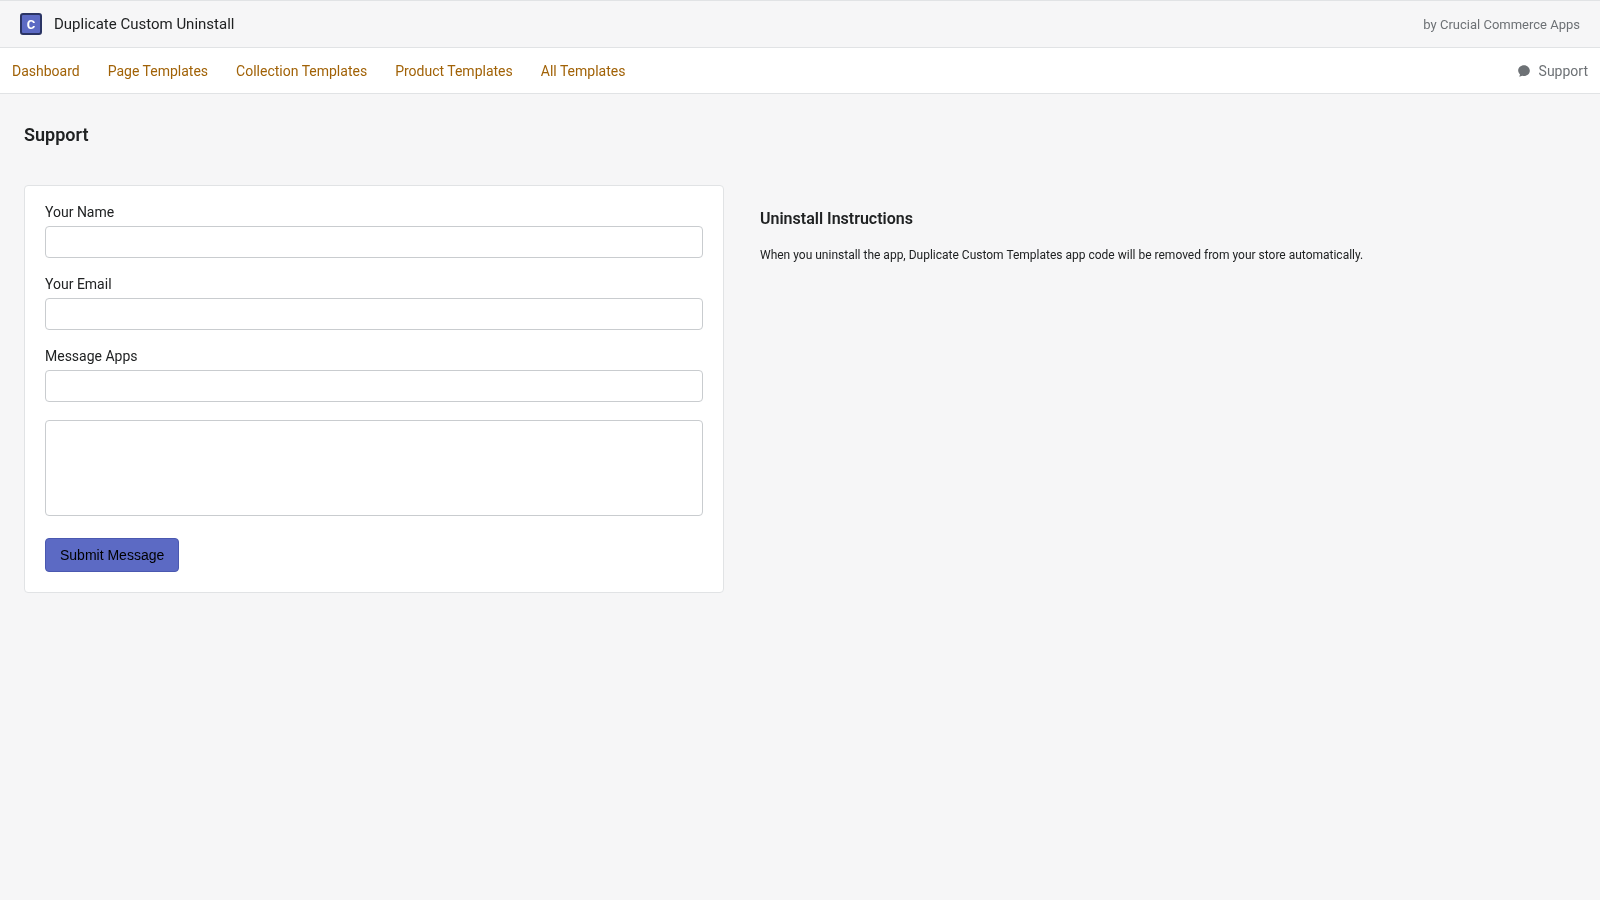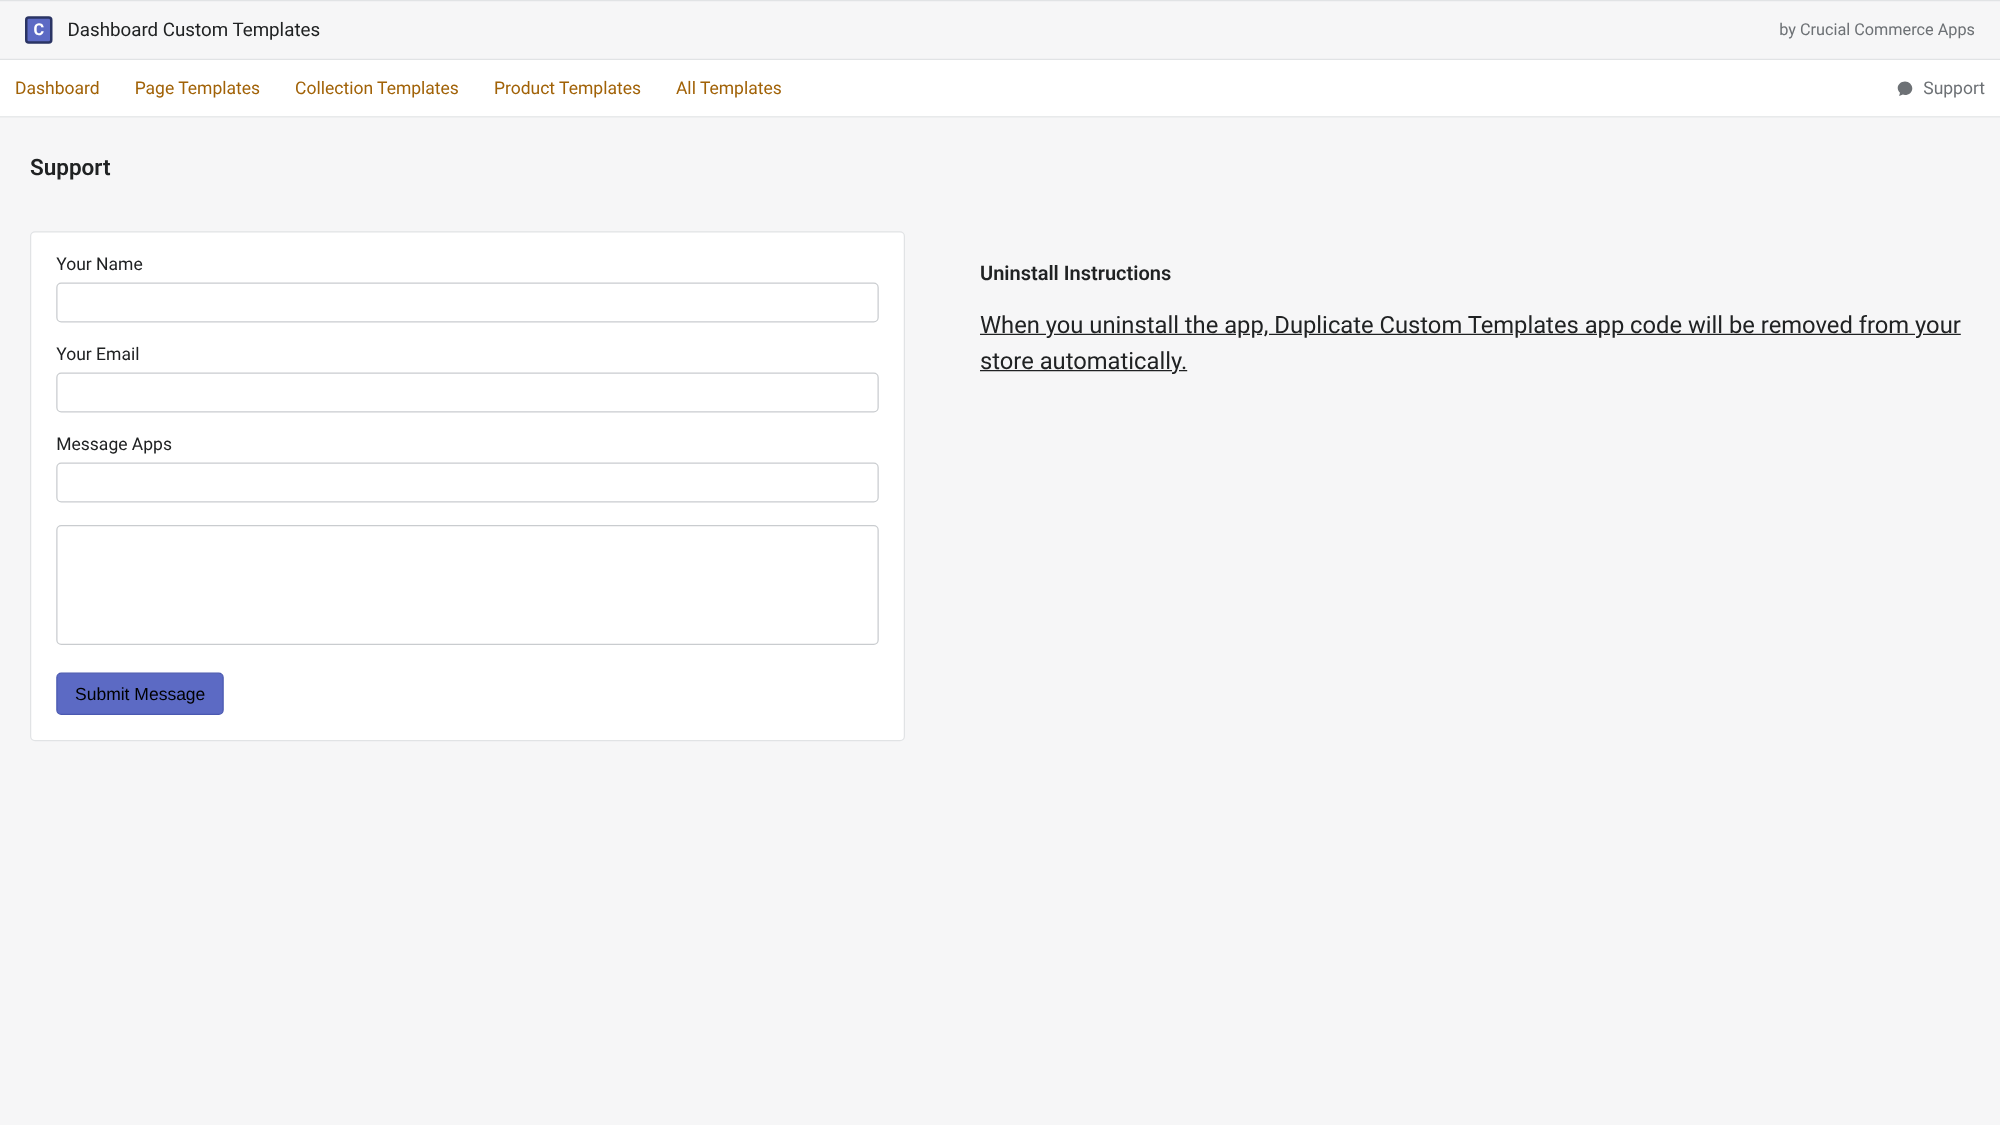--- a/index.html
+++ b/index.html
@@ -84,31 +84,31 @@
   }
   .submit-btn {
     background: #5c6ac4;
     color: #000000;
     border: 1px solid #4a58b0;
     border-radius: 4px;
     padding: 8px 14px;
     font-size: 14px;
     cursor: pointer;
   }
-  .right-col { flex: 1; padding-top: 24px; margin-left: 24px; }
+  .right-col { flex: 1; padding-top: 24px; }
   .right-heading { font-size: 16px; font-weight: 600; color: #202223; margin-bottom: 18px; }
-  .right-text { font-size: 19px; color: #202223; line-height: 1.5; text-decoration: underline; }
+  .right-text { font-size: 12px; color: #202223; line-height: 1.5; }
 </style>
 </head>
 <body>
 
 <div class="topbar">
   <div class="topbar-left">
     <div class="app-logo">C</div>
-    <div class="app-title">Dashboard Custom Templates</div>
+    <div class="app-title">Duplicate Custom Uninstall</div>
   </div>
   <div class="byline">by Crucial Commerce Apps</div>
 </div>
 
 <div class="navbar">
   <div class="nav-left">
     <div class="nav-item">Dashboard</div>
     <div class="nav-item">Page Templates</div>
     <div class="nav-item">Collection Templates</div>
     <div class="nav-item">Product Templates</div>

